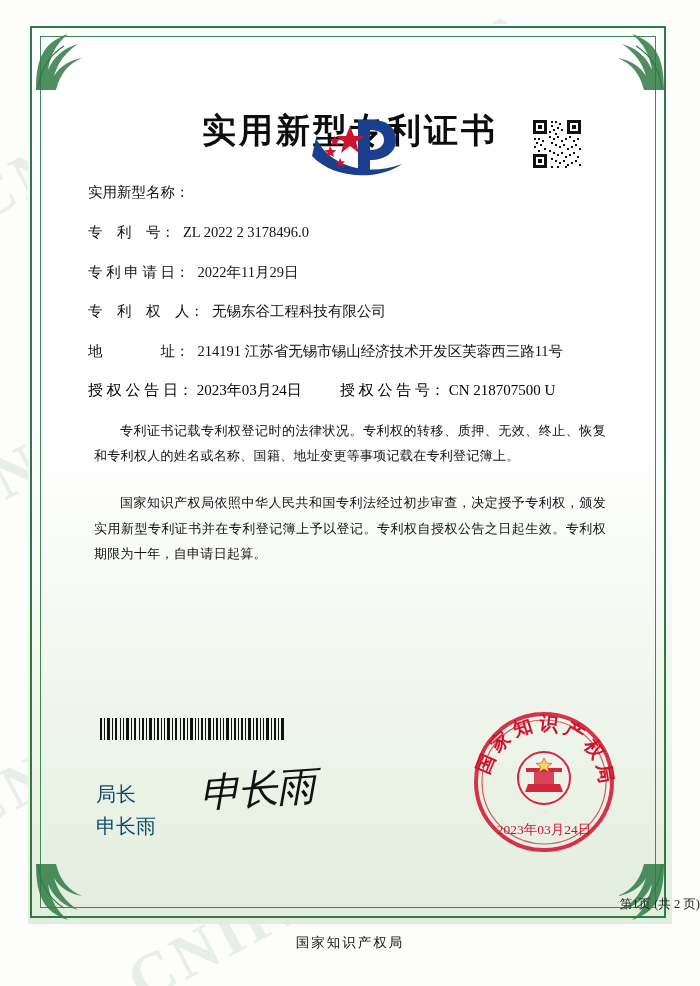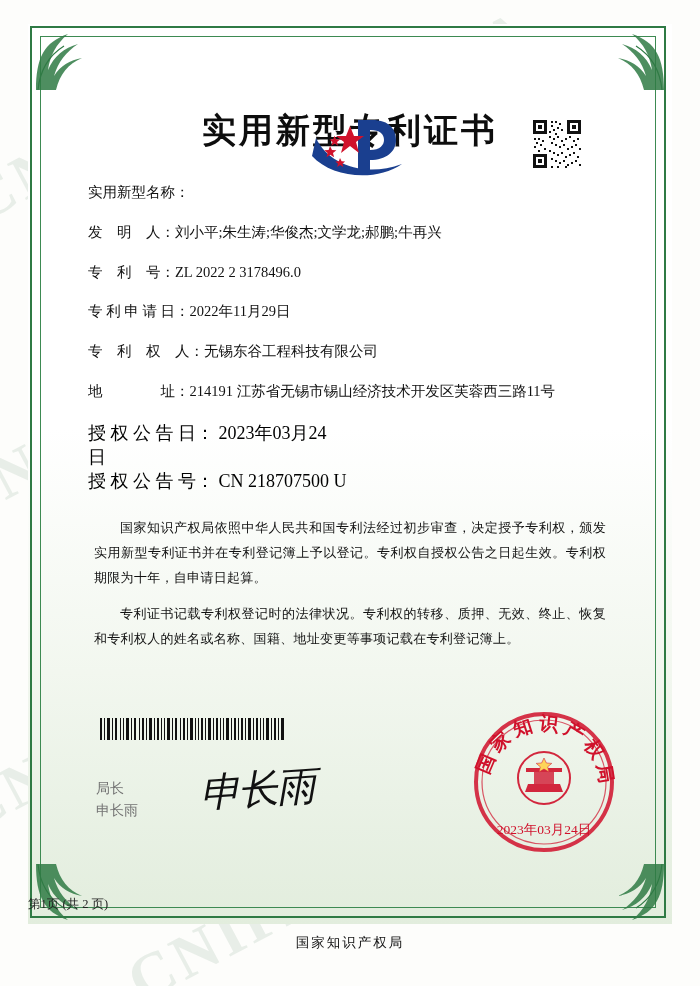--- a/index.html
+++ b/index.html
@@ -135,34 +135,34 @@
     font-family: "DejaVu Serif", "Liberation Serif", serif;
   }
 
   .field {
     font-size: 14.5px;
     color: #111;
     margin: 0 0 18px 28px;
     line-height: 1.5;
     display: flex;
     align-items: flex-start;
+    gap: 8px;
   }
   .field .lbl {
     white-space: pre;
     flex: 0 0 auto;
   }
   .field .val {
     flex: 1 1 auto;
     word-break: break-all;
   }
   .field-row2 {
     display: flex;
     margin: 0 0 18px 28px;
-    font-size: 18px;
-    flex-direction: column;
+    font-size: 15px;
   }
   .field-row2 .c1 { width: 252px; }
   .field-row2 .c2 { flex: 1; }
 
   .para {
     font-size: 13px;
     line-height: 1.95;
     color: #111;
     margin: 22px 34px 0 34px;
     text-indent: 26px;
@@ -179,23 +179,23 @@
     height: 22px;
     z-index: 6;
   }
   .barcode svg { display: block; }
 
   .sig-block {
     position: absolute;
     left: 96px;
     top: 778px;
     z-index: 6;
-    font-size: 14px;
+    font-size: 20px;
     line-height: 1.6;
-    color: #737373;
+    color: #0c4a6e;
   }
   .signature {
     position: absolute;
     left: 200px;
     top: 762px;
     z-index: 7;
     font-family: "DejaVu Serif", serif;
     font-size: 40px;
     color: #111;
     font-style: italic;
@@ -211,21 +211,21 @@
     height: 148px;
     z-index: 7;
   }
   .seal svg { display: block; }
 
   .page-num {
     position: absolute;
     left: 0;
     right: 0;
     top: 896px;
-    text-align: left;
+    text-align: right;
     font-size: 12.5px;
     color: #222;
     z-index: 6;
     padding-left: 28px;
   }
 
   .footer-note {
     position: absolute;
     left: 0;
     right: 0;
@@ -363,24 +363,20 @@
         </g>
       </svg>
     </div>
 
     <div class="title">实用新型专利证书</div>
 
     <div class="field">
       <span class="lbl">实用新型名称：</span>
     </div>
 
-    <div class="field">
-      <span class="lbl">发　明　人：</span>
-      <span class="val">刘小平;朱生涛;华俊杰;文学龙;郝鹏;牛再兴</span>
-    </div>
 
     <div class="field">
       <span class="lbl">专　利　号：</span>
       <span class="val">ZL 2022 2 3178496.0</span>
     </div>
 
     <div class="field">
       <span class="lbl">专 利 申 请 日：</span>
       <span class="val">2022年11月29日</span>
     </div>
@@ -399,22 +395,22 @@
       <div class="c1">
         <span>授 权 公 告 日：</span>
         <span>2023年03月24日</span>
       </div>
       <div class="c2">
         <span>授 权 公 告 号：</span>
         <span>CN 218707500 U</span>
       </div>
     </div>
 
+    <div class="para second">专利证书记载专利权登记时的法律状况。专利权的转移、质押、无效、终止、恢复和专利权人的姓名或名称、国籍、地址变更等事项记载在专利登记簿上。</div>
     <div class="para">国家知识产权局依照中华人民共和国专利法经过初步审查，决定授予专利权，颁发实用新型专利证书并在专利登记簿上予以登记。专利权自授权公告之日起生效。专利权期限为十年，自申请日起算。</div>
-    <div class="para second">专利证书记载专利权登记时的法律状况。专利权的转移、质押、无效、终止、恢复和专利权人的姓名或名称、国籍、地址变更等事项记载在专利登记簿上。</div>
 
   </div>
 
   <div class="barcode">
     <svg width="186" height="22" viewBox="0 0 186 22">
       <g fill="#111">
         <rect x="0" y="0" width="2" height="22"></rect>
           <rect x="4" y="0" width="1" height="22"></rect>
         <rect x="7" y="0" width="3" height="22"></rect>
           <rect x="12" y="0" width="1" height="22"></rect>

